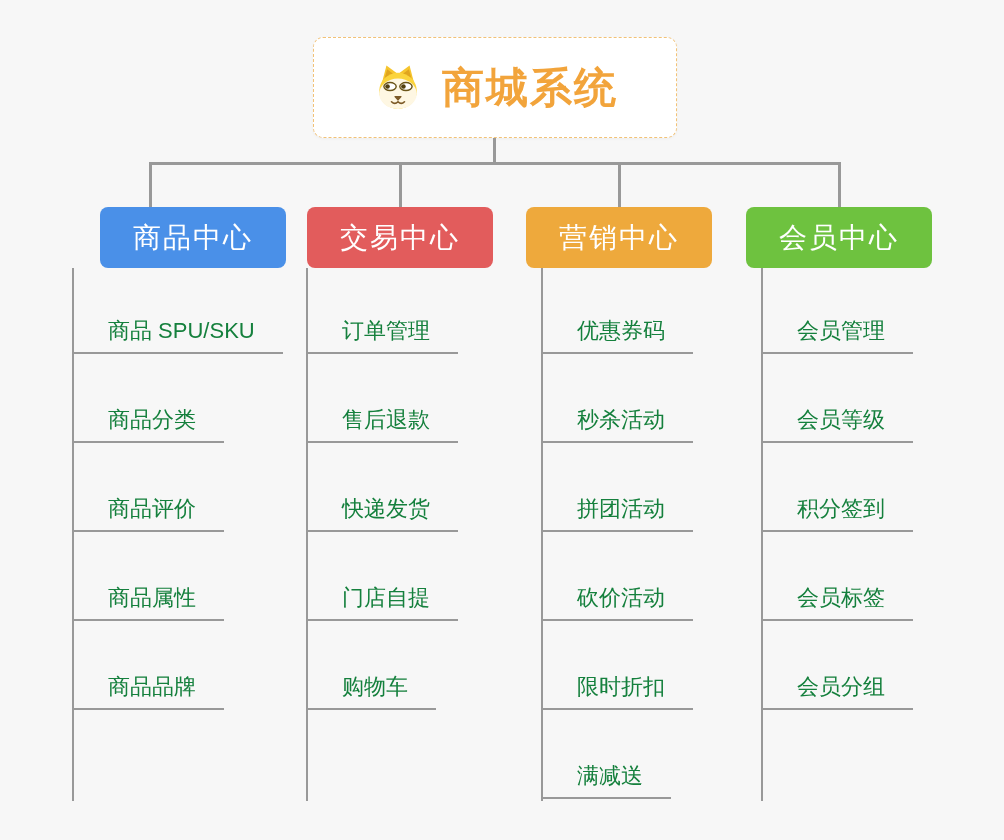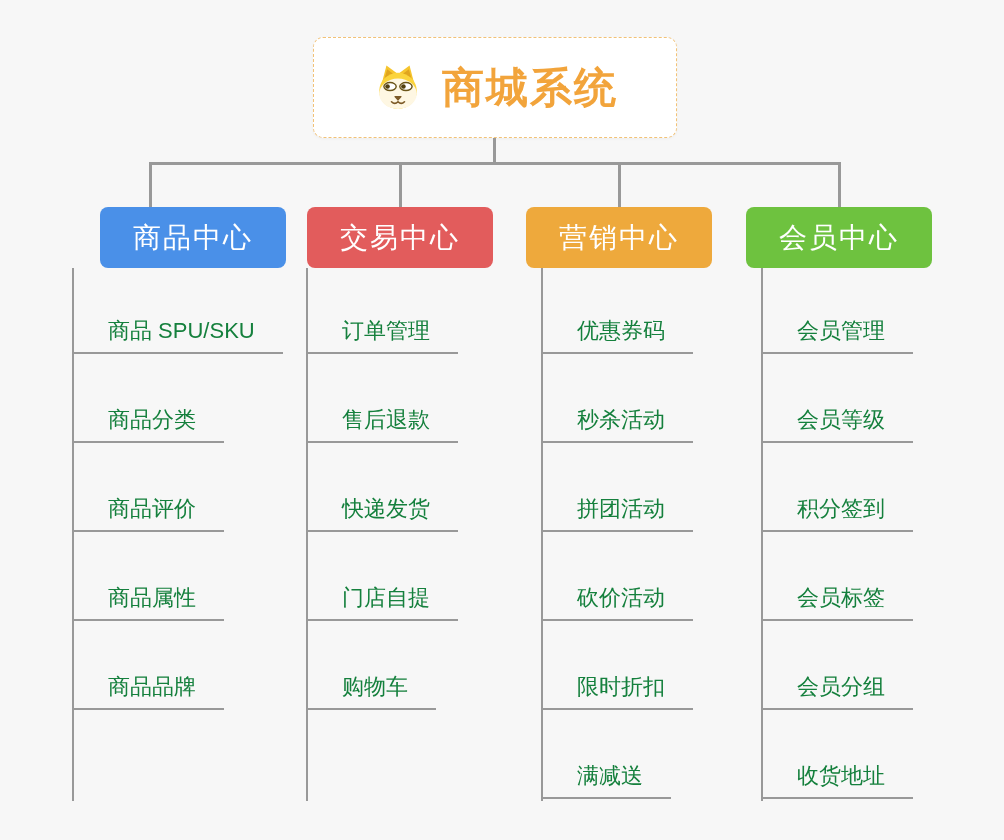--- a/index.html
+++ b/index.html
@@ -181,19 +181,16 @@
         </div>
         <div class="leaf-row">
           <div class="leaf">积分签到</div>
         </div>
         <div class="leaf-row">
           <div class="leaf">会员标签</div>
         </div>
         <div class="leaf-row">
           <div class="leaf">会员分组</div>
         </div>
-        <div class="leaf-row">
-          <div class="leaf">收货地址</div>
-        </div>
       </div>
     </div>
 
 </div>
 
 </body></html>

